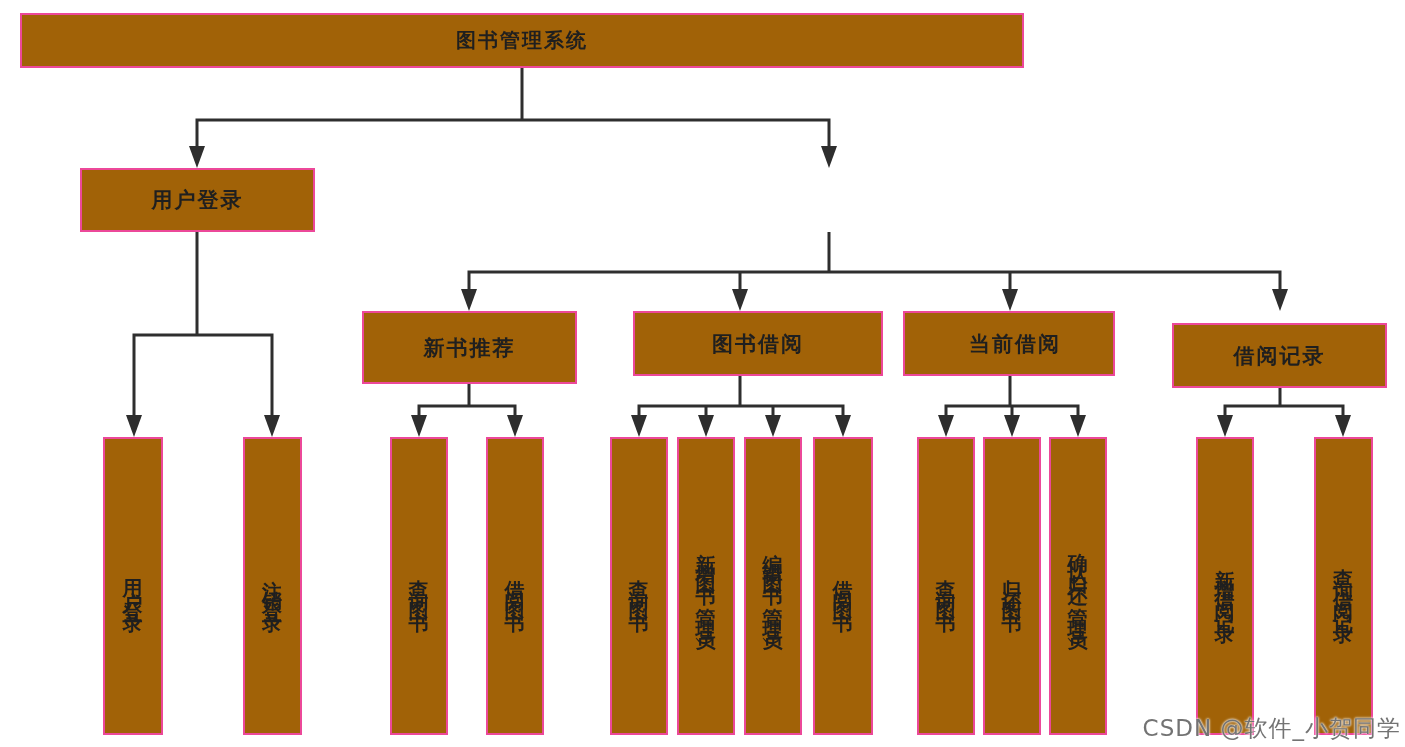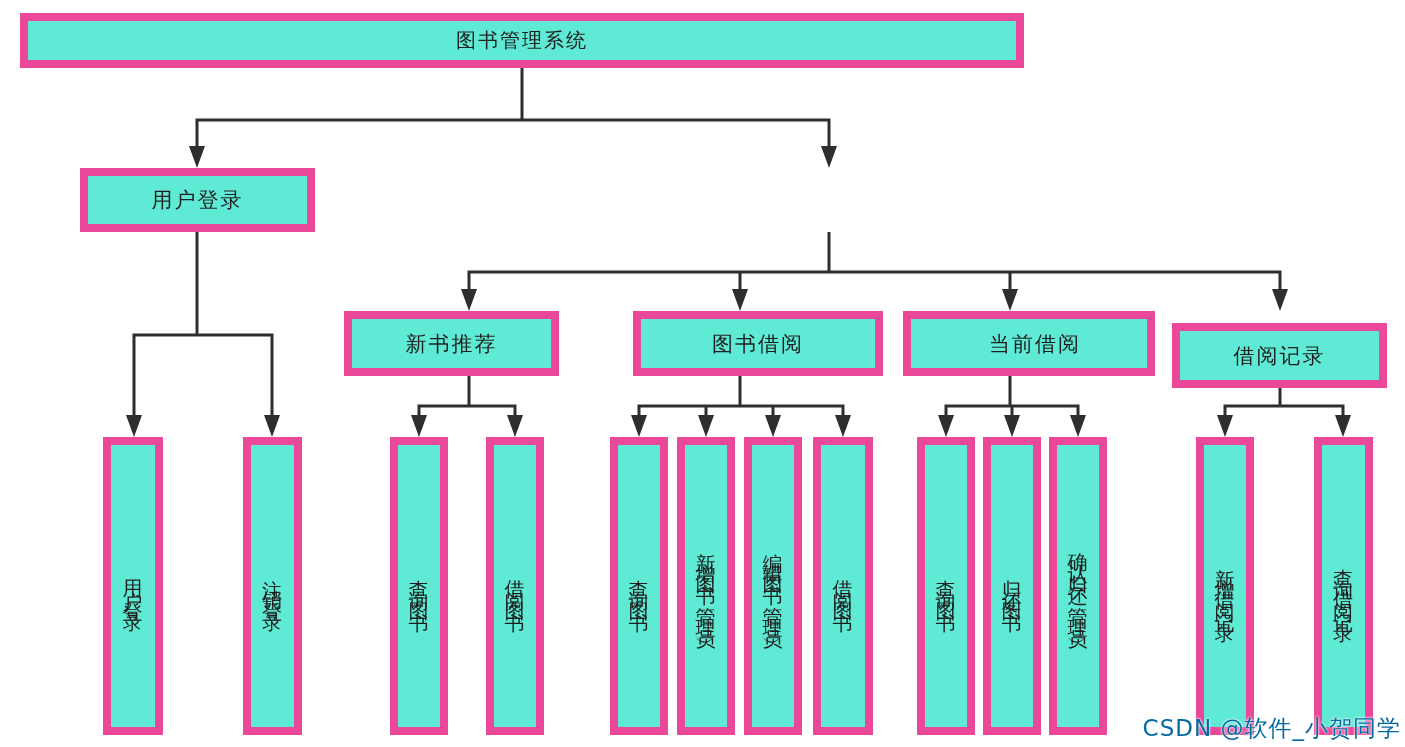--- a/index.html
+++ b/index.html
@@ -2,33 +2,33 @@
 <html><head>
 <meta charset="utf-8">
 <style>
   html,body{margin:0;padding:0;background:#ffffff;}
   .canvas{
     position:relative;width:1405px;height:747px;background:#ffffff;overflow:hidden;
     font-family:"DejaVu Sans","Liberation Sans",sans-serif;color:#1f1f1f;
   }
   .canvas svg{position:absolute;left:0;top:0;z-index:1;}
   .node{
-    position:absolute;box-sizing:border-box;background:#5eead4;border:8px solid #ec4899;
-    display:flex;align-items:center;justify-content:center;z-index:2;
+    position:absolute;box-sizing:border-box;background:#a16207;border:2px solid #ec4899;
+    display:flex;align-items:center;justify-content:center;z-index:2;font-weight:bold;
   }
   .hlabel{font-size:21px;letter-spacing:2px;white-space:nowrap;}
   .root .hlabel{font-size:20px;}
   .leaf{top:437px;height:298px;}
   .leaf .vlabel{
     writing-mode:vertical-rl;text-orientation:mixed;
     font-size:20px;line-height:1;letter-spacing:11px;white-space:nowrap;
   }
   .watermark{
     position:absolute;right:4px;bottom:3px;z-index:3;
-    font-size:23px;color:#0369a1;letter-spacing:1px;white-space:nowrap;
+    font-size:23px;color:#737373;letter-spacing:1px;white-space:nowrap;
     text-shadow:0 0 3px #ffffff,0 0 2px #ffffff;
   }
 </style>
 </head>
 <body>
 
 <div class="canvas">
 
   <svg width="1405" height="747" viewBox="0 0 1405 747" aria-hidden="true">
     <g stroke="#2e2e2e" stroke-width="3" fill="none">
@@ -71,27 +71,27 @@
   </svg>
 
   <div class="node root" style="left:20px;top:13px;width:1004px;height:55px;">
     <span class="hlabel">图书管理系统</span>
   </div>
 
   <div class="node" style="left:80px;top:168px;width:235px;height:64px;">
     <span class="hlabel">用户登录</span>
   </div>
 
-  <div class="node" style="left:344px;top:311px;width:215px;height:65px;">
+  <div class="node" style="left:362px;top:311px;width:215px;height:73px;">
     <span class="hlabel">新书推荐</span>
   </div>
   <div class="node" style="left:633px;top:311px;width:250px;height:65px;">
     <span class="hlabel">图书借阅</span>
   </div>
-  <div class="node" style="left:903px;top:311px;width:252px;height:65px;padding-left:12px;">
+  <div class="node" style="left:903px;top:311px;width:212px;height:65px;padding-left:12px;">
     <span class="hlabel">当前借阅</span>
   </div>
   <div class="node" style="left:1172px;top:311px;width:215px;height:65px;margin-top:12px;">
     <span class="hlabel">借阅记录</span>
   </div>
 
   <div class="node leaf" style="left:103px;width:60px;">
     <span class="vlabel">用户登录</span>
   </div>
   <div class="node leaf" style="left:243px;width:59px;">

